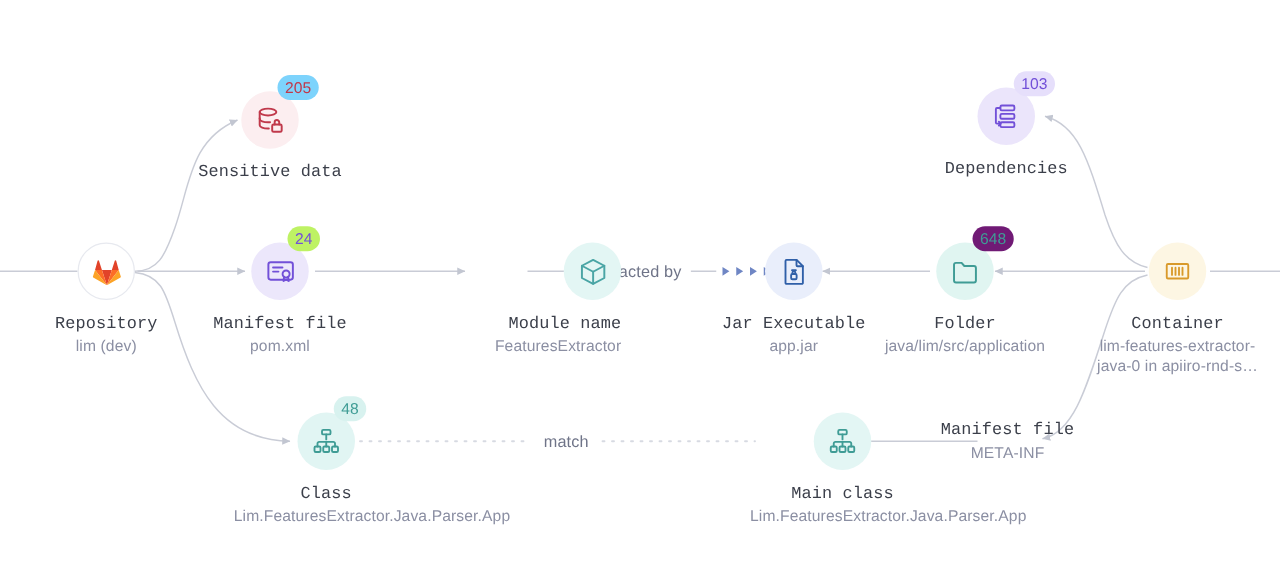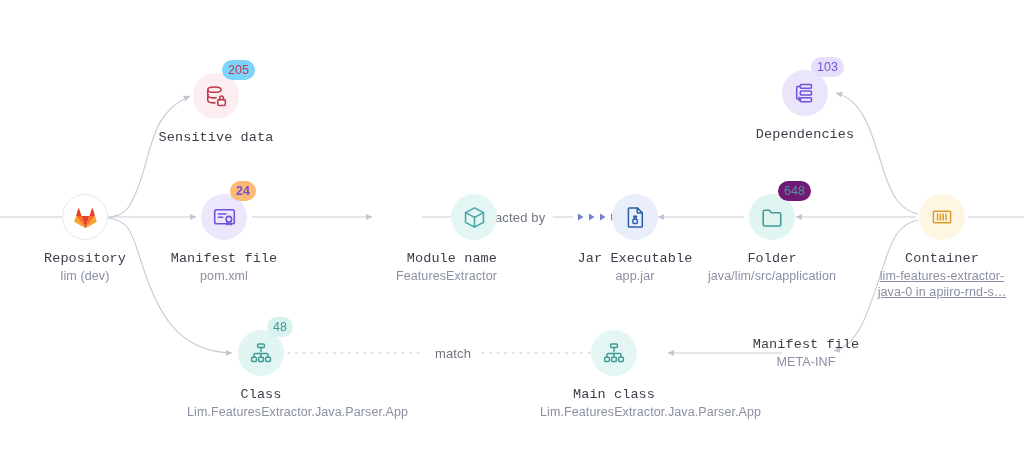--- a/index.html
+++ b/index.html
@@ -70,21 +70,21 @@
     font-family: Liberation Mono, monospace;
   }
   .node-sub {
     font-size: 12.5px;
     color: #8b8fa3;
     line-height: 16px;
     margin-top: 1px;
     letter-spacing: .1px;
   }
   .node-sub.narrow { width: 148px; margin-left: auto; margin-right: auto; }
-  .node-sub.narrow2 { width: 152px; margin-left: auto; margin-right: auto; text-decoration: underline; }
+  .node-sub.narrow2 { width: 152px; margin-left: auto; margin-right: auto; }
 
   
   .edge-label {
     position: absolute;
     font-size: 13px;
     color: #6f7488;
     background: #fff;
     padding: 0 7px;
     transform: translate(-50%, -50%);
     white-space: nowrap;
@@ -197,21 +197,21 @@
     <div class="node-icon-wrap">
       <div class="icon-circle" style="background:#ece7fb;">
         <svg width="25" height="25" viewBox="0 0 24 24" fill="none" stroke="#7250d8" stroke-width="1.5" stroke-linecap="round" stroke-linejoin="round">
           <rect x="2.6" y="4.6" width="18.8" height="13.4" rx="1.8"></rect>
           <path d="M6.2 8.6 h7.2"></path>
           <path d="M6.2 11.8 h4.1"></path>
           <circle cx="16.2" cy="13.6" r="2.7" fill="#ece7fb"></circle>
           <path d="M14.7 15.8 l-.5 3.2 2-1.1 2 1.1 -.5-3.2"></path>
         </svg>
       </div>
-      <div class="badge" style="background:#fdba74; color:#7250d8;font-weight:bold;">24</div>
+      <div class="badge" style="background:#bef264; color:#7250d8;">24</div>
     </div>
     <div class="node-title">Manifest file</div>
     <div class="node-sub">pom.xml</div>
   </div>
 
   <div class="node" style="left:397px; top:194px;text-align:right;">
     <div class="node-icon-wrap">
       <div class="icon-circle" style="background:#e3f6f4;">
         <svg width="25" height="25" viewBox="0 0 24 24" fill="none" stroke="#4aa5a5" stroke-width="1.5" stroke-linecap="round" stroke-linejoin="round">
           <path d="M12 2.8 L20.6 7.3 V16.7 L12 21.2 L3.4 16.7 V7.3 Z"></path>
@@ -294,21 +294,21 @@
           <path d="M5 16.2 v-2.4 a1.3 1.3 0 0 1 1.3-1.3 h11.4 a1.3 1.3 0 0 1 1.3 1.3 v2.4"></path>
           <path d="M12 12.5 v3.7"></path>
         </svg>
       </div>
       <div class="badge" style="background:#d8f2ef; color:#3f9c95;">48</div>
     </div>
     <div class="node-title">Class</div>
     <div class="node-sub narrow">Lim.FeaturesExtractor.Java.Parser.App</div>
   </div>
 
-  <div class="node" style="left:614px; top:330px;">
+  <div class="node" style="left:674px; top:330px;">
     <div class="node-icon-wrap">
       <div class="icon-circle" style="background:#e3f6f4;">
         <svg width="24" height="24" viewBox="0 0 24 24" fill="none" stroke="#3f9c95" stroke-width="1.5" stroke-linecap="round" stroke-linejoin="round">
           <rect x="8.6" y="2.9" width="6.8" height="3.6" rx="1"></rect>
           <rect x="2.6" y="16.2" width="4.8" height="4.4" rx="1"></rect>
           <rect x="9.6" y="16.2" width="4.8" height="4.4" rx="1"></rect>
           <rect x="16.6" y="16.2" width="4.8" height="4.4" rx="1"></rect>
           <path d="M12 6.5 v4"></path>
           <path d="M5 16.2 v-2.4 a1.3 1.3 0 0 1 1.3-1.3 h11.4 a1.3 1.3 0 0 1 1.3 1.3 v2.4"></path>
           <path d="M12 12.5 v3.7"></path>

